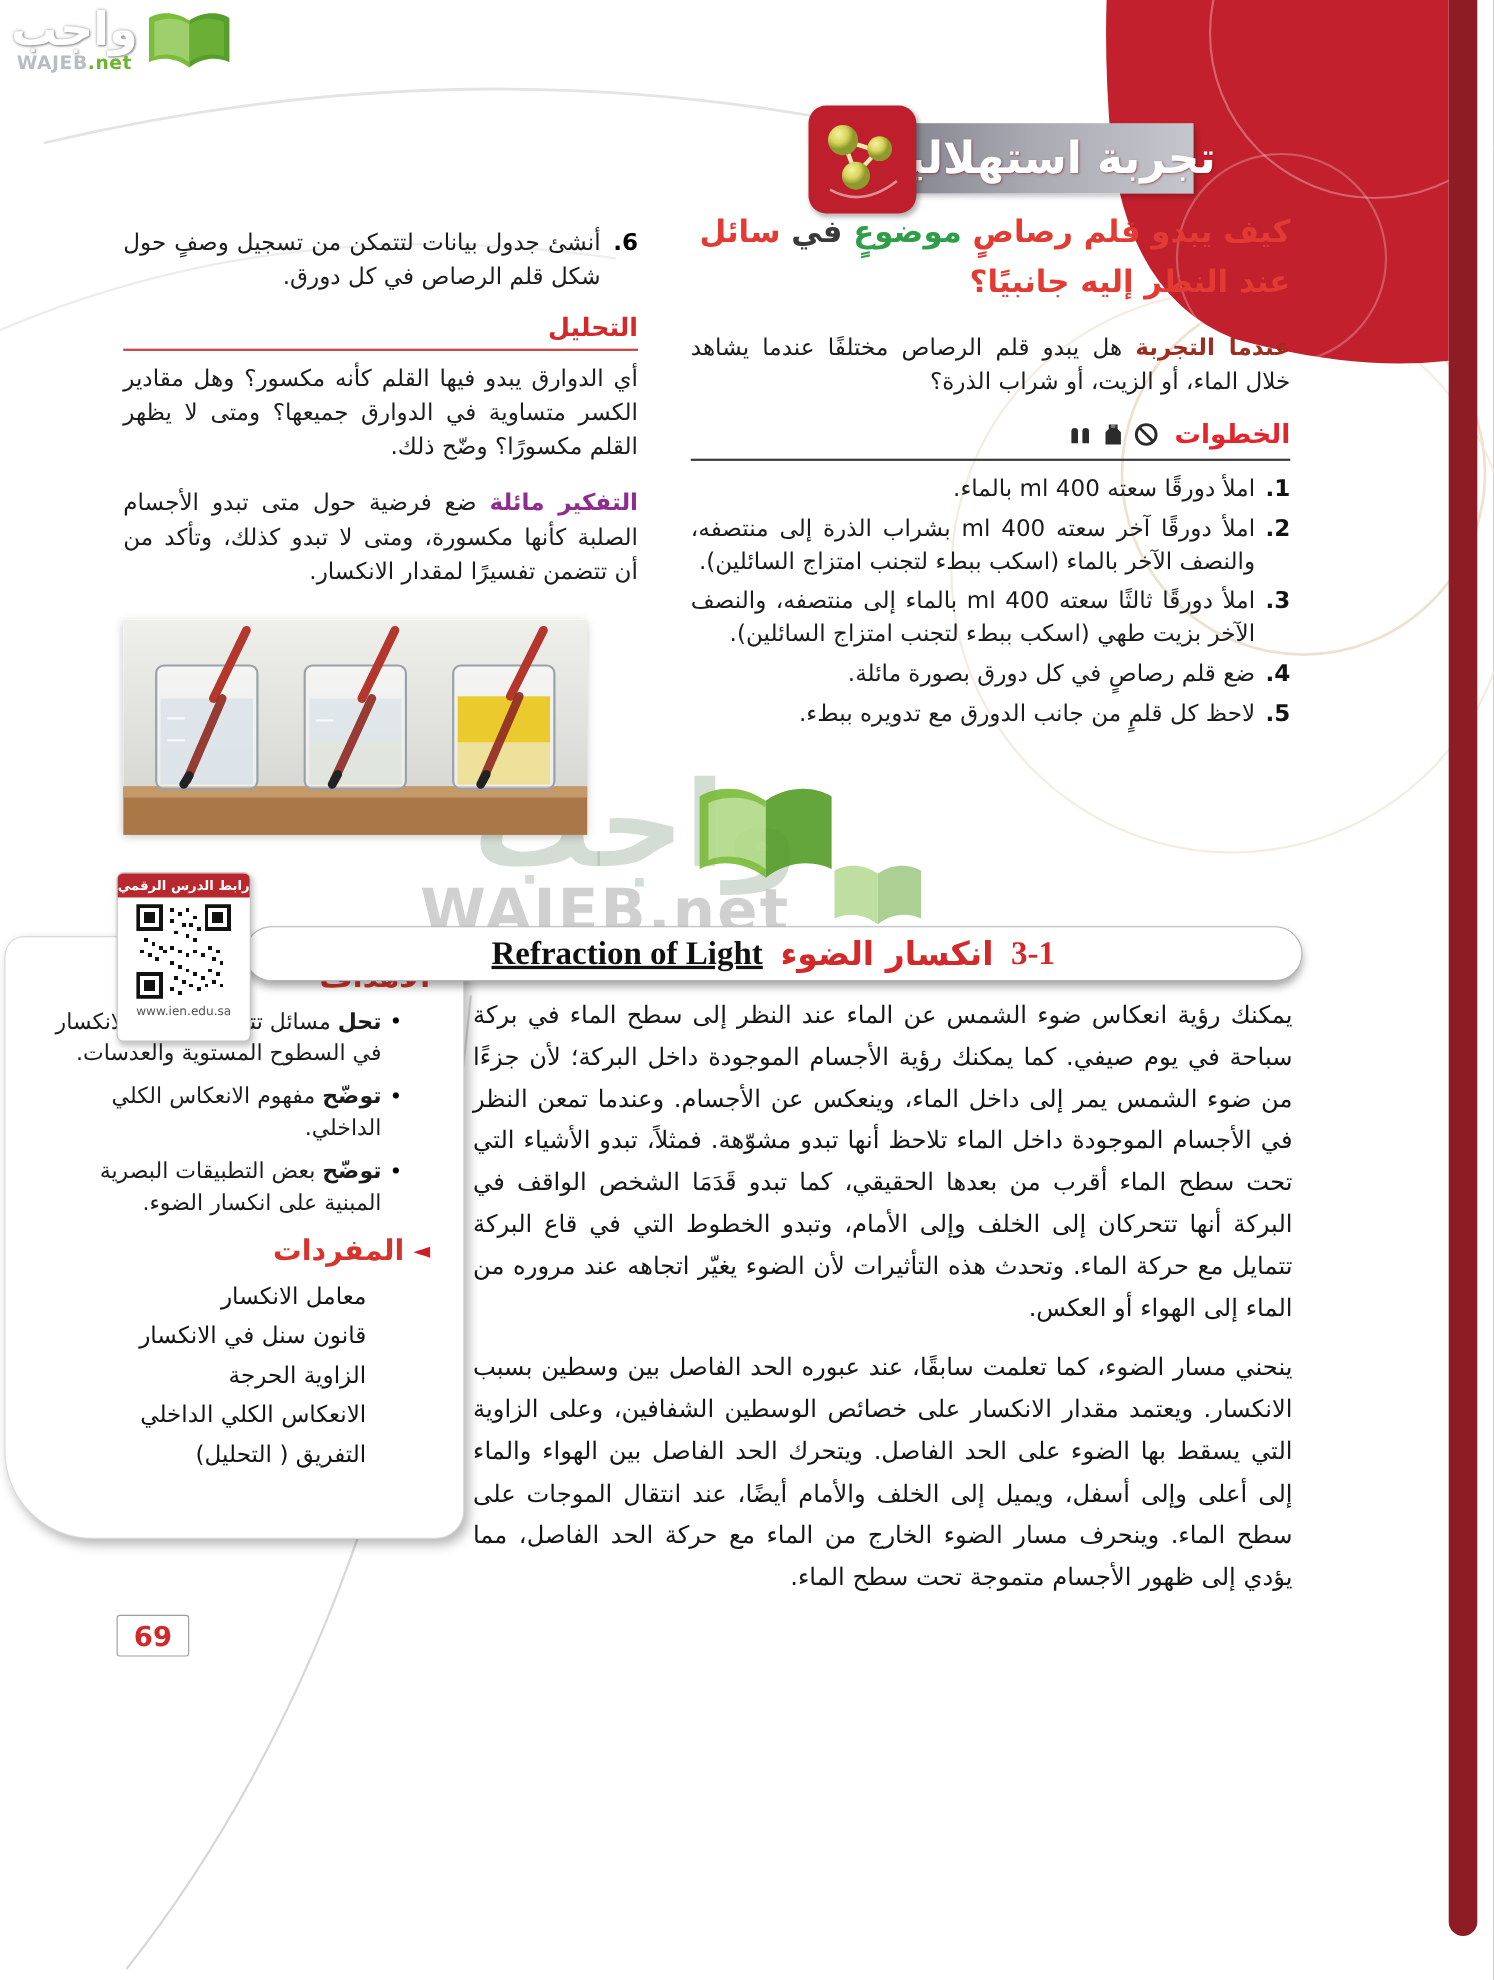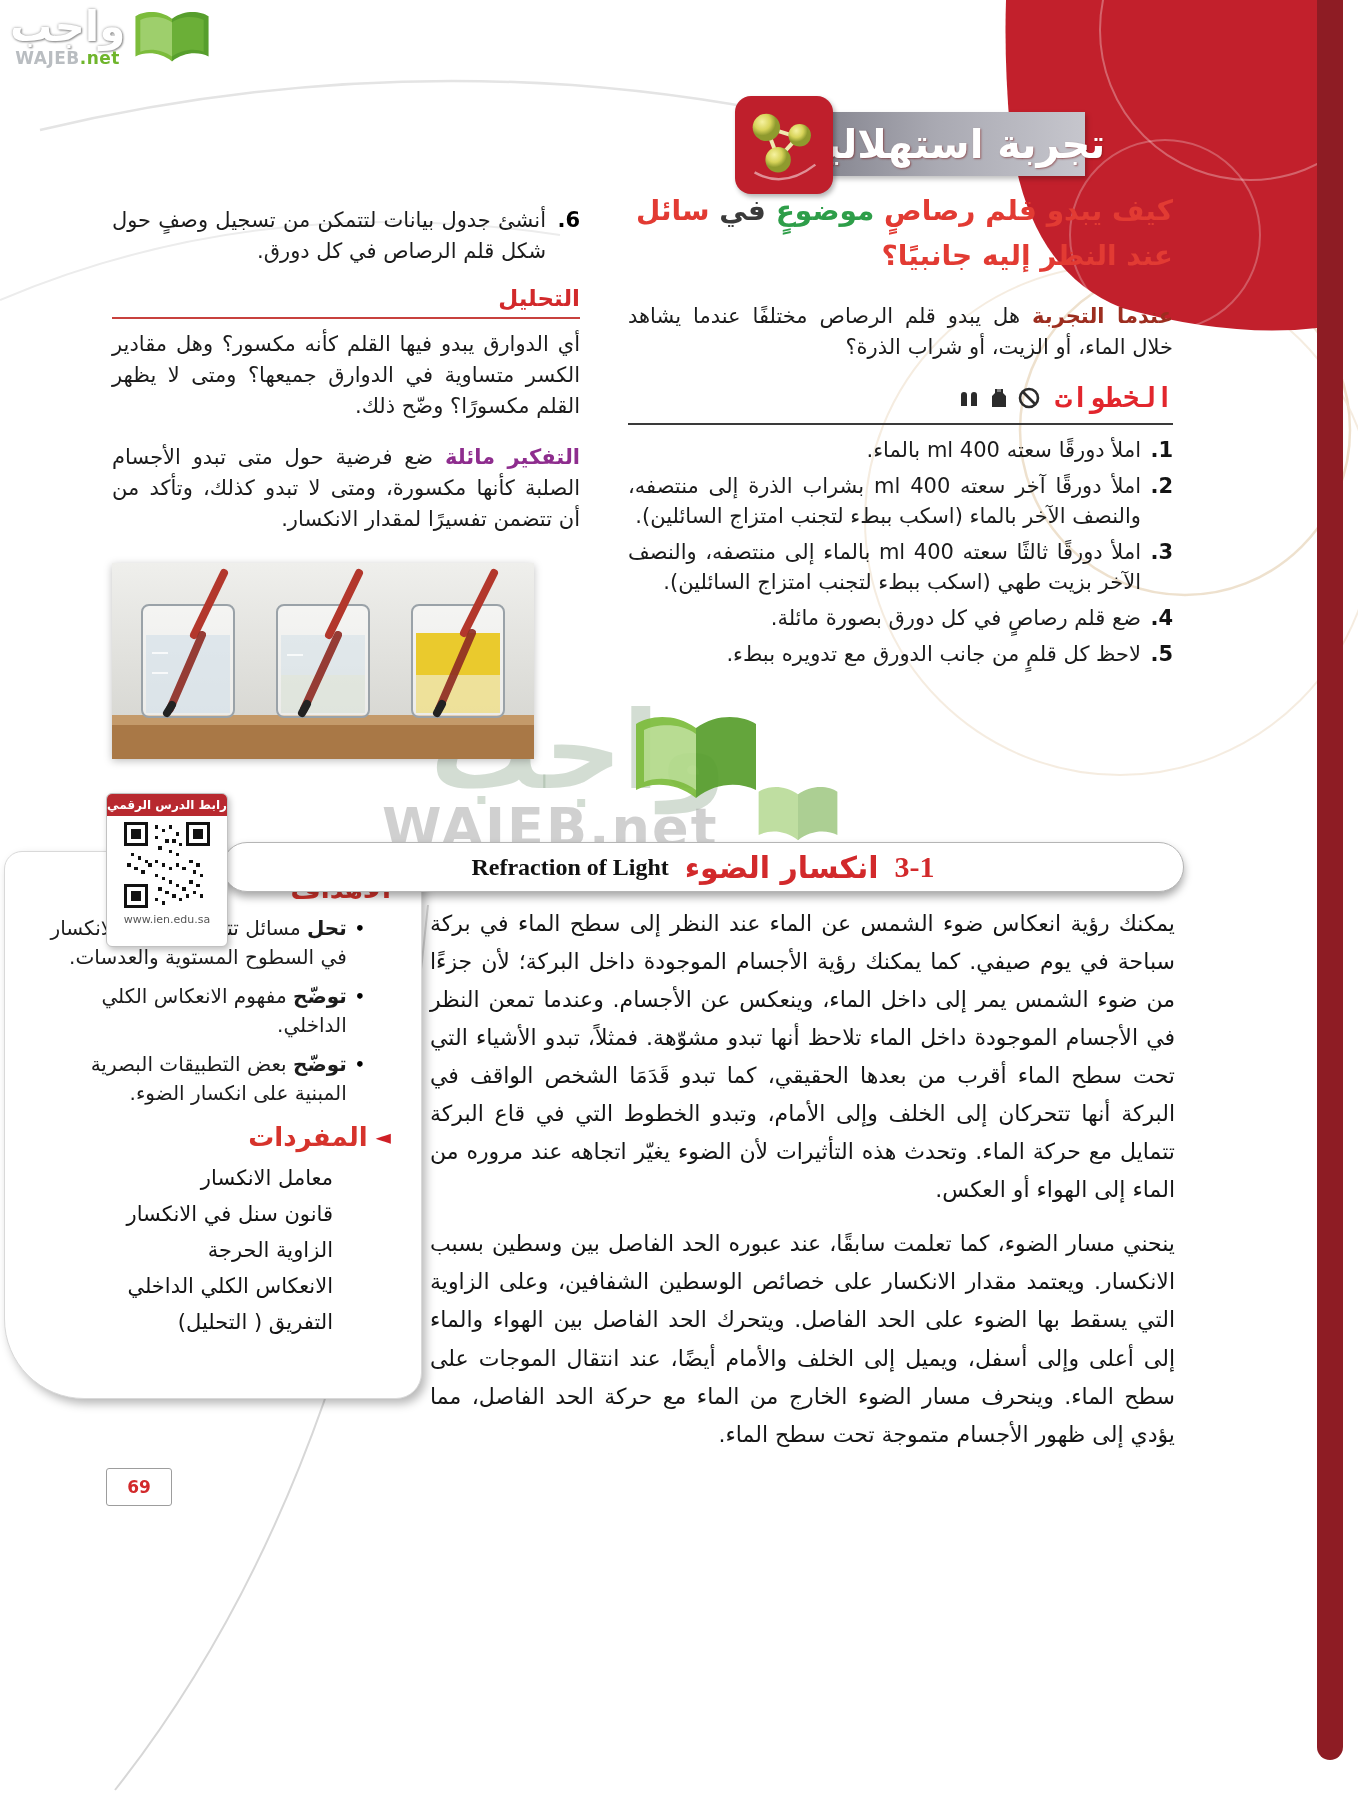--- a/index.html
+++ b/index.html
@@ -35,21 +35,21 @@
 
   
   .xp-right { left:628px; top:188px; width:545px; z-index:3; }
   .xp-title { font-size:28px; font-weight:bold; line-height:1.62; color:#e23b33; }
   .xp-title .hl { color:#2e9e49; }
   .xp-title .dk { color:#3a3a3a; }
   .xp-question { margin-top:22px; font-size:21px; line-height:31px; color:#1c1c1c; text-align:justify; }
   .xp-qlabel { font-weight:bold; color:#9c2d1f; }
   .steps-head { margin-top:18px; display:flex; align-items:center; gap:14px;
     border-bottom:2px solid #3a3a3a; padding-bottom:8px; }
-  .steps-label { color:#e2262d; font-size:28px; font-weight:bold;font-family:Liberation Mono, monospace; }
+  .steps-label { color:#e2262d; font-size:24px; font-weight:bold; }
   .safety { display:flex; gap:6px; align-items:center; }
   .safety svg { width:24px; height:24px; }
   .steps { margin-top:10px; list-style:none; }
   .steps li { display:flex; gap:8px; margin-bottom:6px; }
   .steps .num { font-weight:bold; color:#141414; font-size:21px; line-height:30px; min-width:24px; }
   .steps .txt { font-size:21px; line-height:30px; color:#1c1c1c; text-align:justify; flex:1; }
 
   
   .xp-left { left:112px; top:205px; width:468px; z-index:3; }
   .step6 { display:flex; gap:8px; }
@@ -72,21 +72,21 @@
   .wm-book2 { left:756px; top:768px; opacity:.55; }
 
   
   .pill { left:222px; top:842px; width:962px; height:50px; z-index:6;
     background:#ffffff; border:1px solid #b5b5b5; border-radius:26px;
     box-shadow:0 5px 8px rgba(0,0,0,.35); display:flex; align-items:center;
     justify-content:center; gap:16px; }
   .pill-num { color:#d2292b; font-weight:bold; font-size:30px; direction:ltr;
     font-family:"Liberation Serif", serif; }
   .pill-ar { color:#d2292b; font-weight:bold; font-size:30px; }
-  .pill-en { color:#111; font-weight:bold; font-size:24px; font-family:"Liberation Serif", serif; direction:ltr; }
+  .pill-en { color:#111; font-weight:bold; font-size:30px; font-family:"Liberation Serif", serif; direction:ltr;text-decoration:underline; }
 
   
   .qr-box { left:106px; top:793px; width:122px; height:154px; z-index:7;
     background:#fff; border:1px solid #c2c2c2; border-radius:6px;
     box-shadow:2px 3px 6px rgba(0,0,0,.25); display:flex; flex-direction:column; align-items:center; }
   .qr-head { width:100%; background:#b8292f; color:#fff; font-size:12px; font-weight:bold;
     text-align:center; padding:4px 0; border-radius:5px 5px 0 0; }
   .qr-code { margin-top:6px; width:86px; height:86px; }
   .qr-url { margin-top:5px; font-size:11px; color:#555; direction:ltr; }
 
@@ -108,21 +108,21 @@
 
   
   .body-col { left:430px; top:905px; width:745px; z-index:3; }
   .body-col p { font-size:22px; line-height:1.73; color:#151515; text-align:justify; }
   .body-col p + p { margin-top:16px; }
 
   
   .pagenum { left:106px; top:1468px; width:66px; height:38px; z-index:5;
     border:1.5px solid #9d9d9d; border-radius:3px; background:#fff;
     display:flex; align-items:center; justify-content:center;
-    color:#d2292b; font-size:17px; font-weight:bold; direction:ltr; }
+    color:#d2292b; font-size:25px; font-weight:bold; direction:ltr; }
 </style>
 </head>
 <body>
 
 <div class="page">
 
   <svg class="bg-svg" width="1358" height="1800" viewBox="0 0 1358 1800">
 
     <path d="M 40 130 Q 420 40 790 115" fill="none" stroke="#e4e4e4" stroke-width="2.5"></path>
     <path d="M 0 300 Q 260 190 560 235" fill="none" stroke="#ececec" stroke-width="2"></path>

